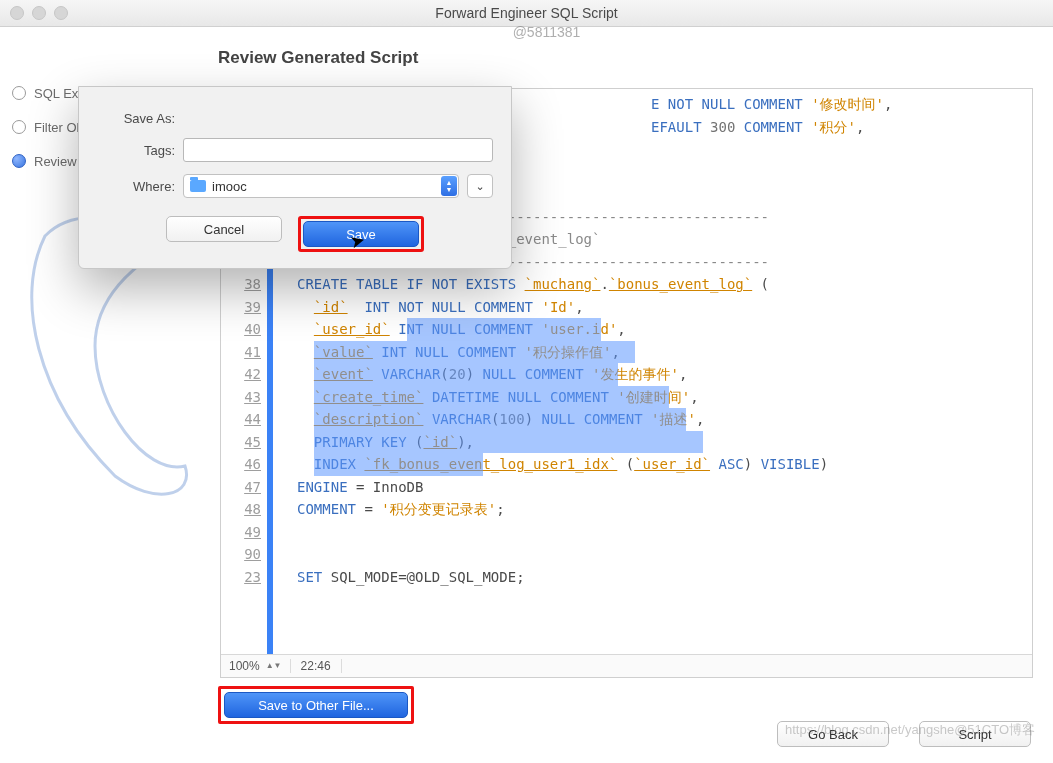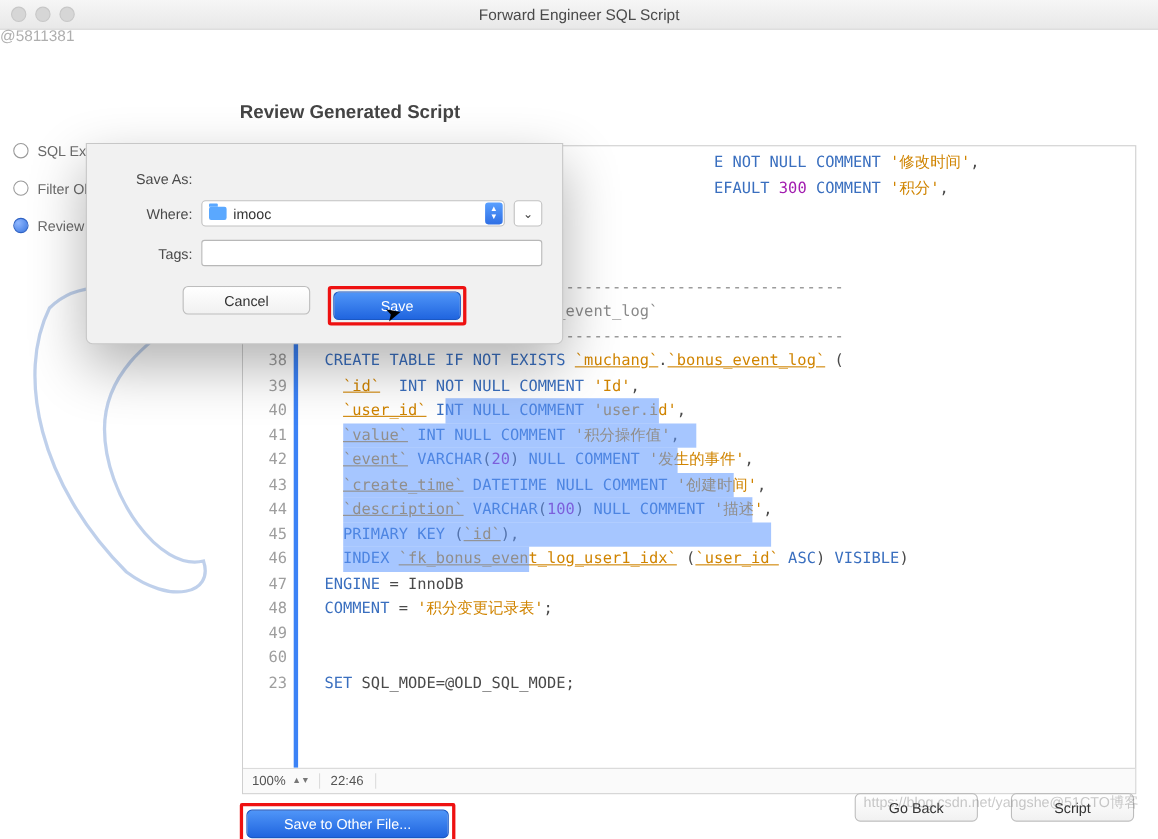--- a/index.html
+++ b/index.html
@@ -37,29 +37,31 @@
     position: absolute;
     left: 0; right: 0;
     text-align: center;
     font-size: 14px;
     color: #4a4a4a;
   }
   .watermark-top {
     position: absolute;
     top: 24px;
     left: 0; right: 0;
+    text-align: center;
     font-size: 14px;
     color: rgba(120,120,120,0.6);
     pointer-events: none;
+    padding-left: 40px;
   }
 
   
   .main {
     position: absolute;
-    top: 26px; left: 0; right: 0; bottom: 0; margin-top: 44px;
+    top: 26px; left: 0; right: 0; bottom: 0;
   }
 
   .heading {
     position: absolute;
     top: 22px;
     left: 218px;
     font-size: 17px;
     font-weight: 700;
     color: #444;
   }
@@ -120,40 +122,41 @@
     line-height: 22.5px;
     overflow: hidden;
     position: relative;
   }
   .gutter {
     width: 40px;
     padding: 4px 6px 4px 0;
     text-align: right;
     color: #9e9e9e;
     background: #fff;
-    border-right: 4px solid #3b82f6;
+    border-right: 6px solid #3b82f6;
     user-select: none;
+    text-decoration: underline;
   }
   .foldcol {
     width: 18px;
     padding-top: 4px;
     text-align: center;
     color: #9e9e9e;
     user-select: none;
   }
   .code {
     flex: 1;
     padding: 4px 4px 4px 6px;
     white-space: pre;
     position: relative;
   }
   .code .line { height: 22.5px; }
   .kw   { color: #3a6fbf; }
   .ident{ color: #d08400; text-decoration: underline; }
-  .num  { color: #a21caf; }
+  .num  { color: #737373; }
   .str  { color: #d08400; }
   .cmt  { color: #8a8a8a; }
   .default { color: #4a4a4a; }
 
   .hl {
     position: absolute;
     background: rgba(93,151,255,0.55);
     pointer-events: none;
   }
 
@@ -389,21 +392,21 @@
           <div class="line">40</div>
           <div class="line">41</div>
           <div class="line">42</div>
           <div class="line">43</div>
           <div class="line">44</div>
           <div class="line">45</div>
           <div class="line">46</div>
           <div class="line">47</div>
           <div class="line">48</div>
           <div class="line">49</div>
-          <div class="line">60</div>
+          <div class="line">90</div>
           <div class="line">23</div>
         </div>
       <div class="foldcol" id="foldcol">
           <div class="line"></div>
           <div class="line"></div>
           <div class="line"></div>
           <div class="line"></div>
           <div class="line"></div>
           <div class="line"></div>
           <div class="line"></div>
@@ -443,38 +446,38 @@
   <div class="nav-row">
     <span class="btn" style="min-width:78px">Go Back</span>
     <span class="btn" style="min-width:78px">Script</span>
   </div>
 
   <div class="watermark-bottom">https://blog.csdn.net/yangshe@51CTO博客</div>
 
   <div class="sheet">
     <div class="row saveas">
       <label>Save As:</label>
+    </div>
+    <div class="row">
+      <label>Tags:</label>
+      <input type="text" value="" style="">
     </div>
     <div class="row">
       <label>Where:</label>
       <div class="where-select">
         <div class="where-btn">
           <span class="folder"></span>
           <span>imooc</span>
           <span class="stepper">▲<br>▼</span>
         </div>
         <div class="expand-btn">
           <span>⌄</span>
         </div>
       </div>
     </div>
-    <div class="row">
-      <label>Tags:</label>
-      <input type="text" value="" style="">
-    </div>
     <div class="dlg-buttons">
       <span class="btn">Cancel</span>
       <span class="dlg-save-hl">
         <span class="btn primary" style="min-width:82px;position:relative">
           <span>Save</span>
           <span class="cursor-glyph" style="left:46px;top:8px">➤</span>
         </span>
       </span>
     </div>
   </div>

